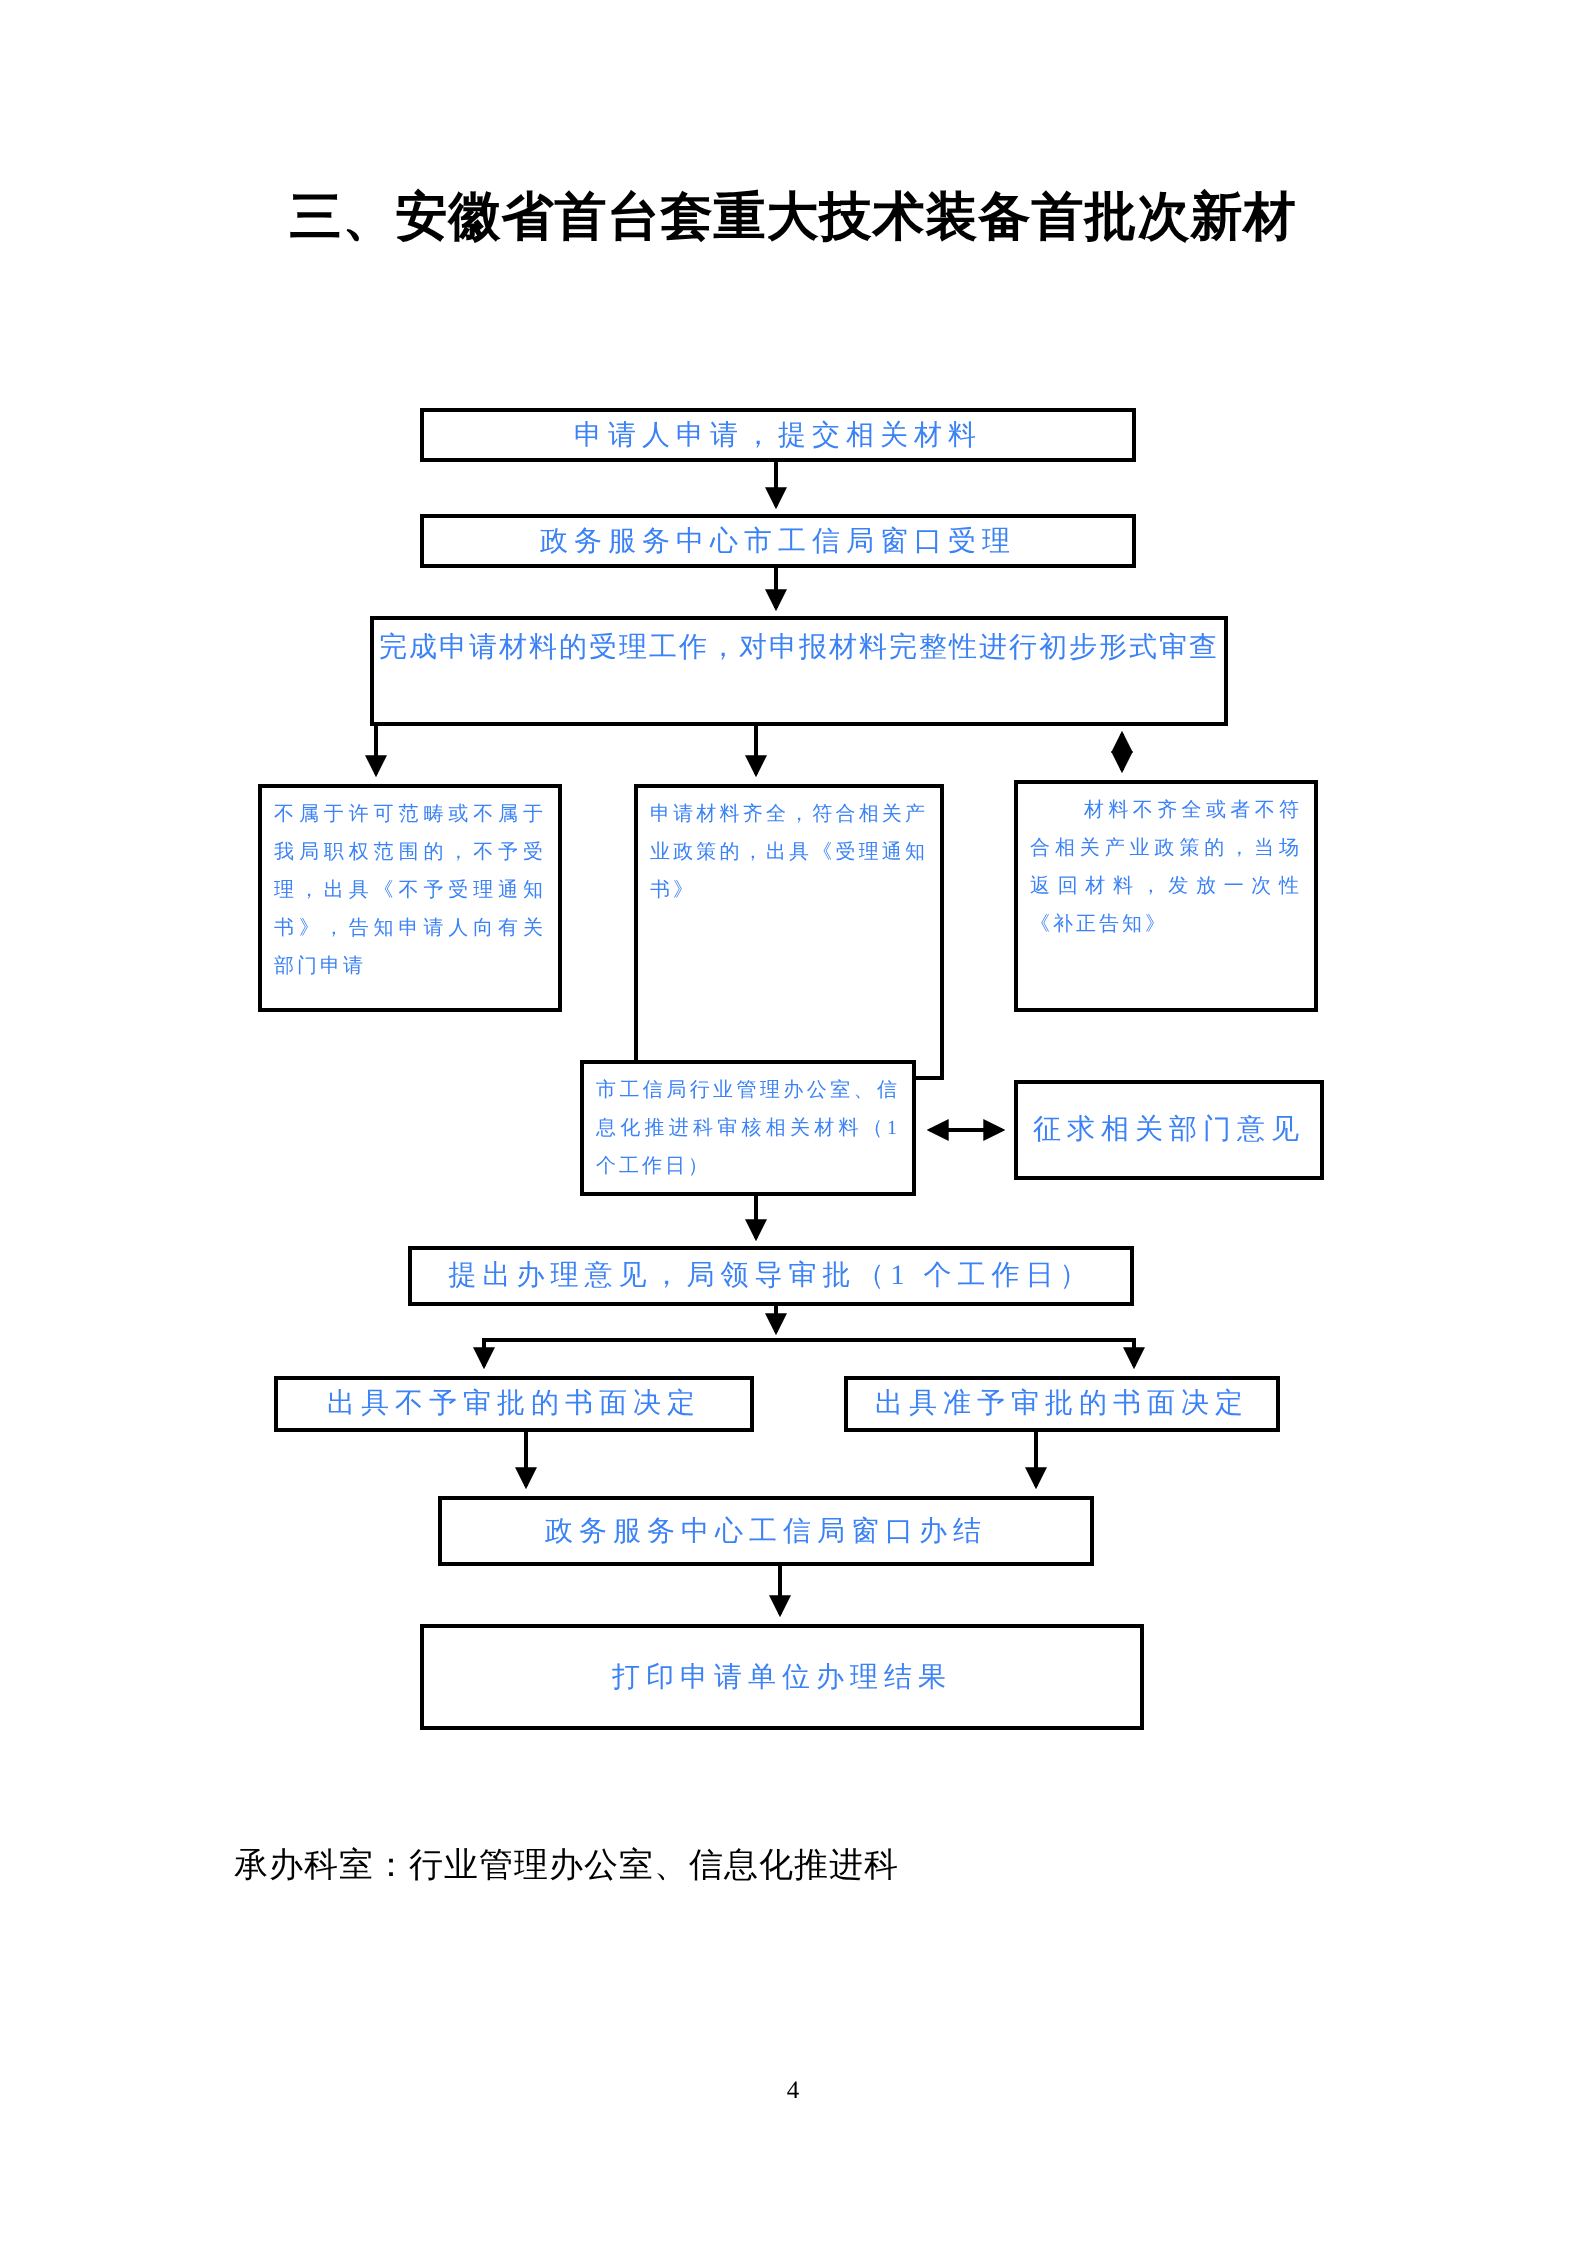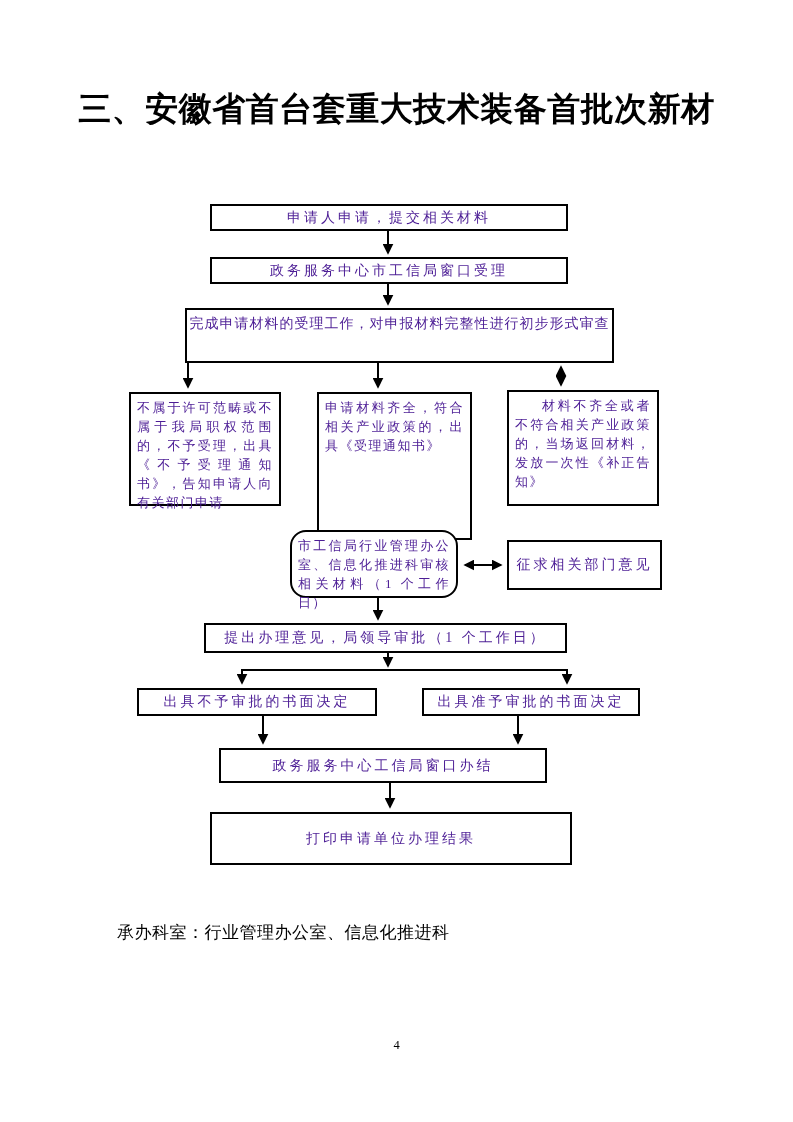--- a/index.html
+++ b/index.html
@@ -3,37 +3,37 @@
 <meta charset="utf-8">
 <style>
   html,body{margin:0;padding:0;background:#fff;}
   .page{
     position:relative;width:793px;height:1122px;background:#ffffff;
     font-family:"Liberation Sans",sans-serif;color:#000;overflow:hidden;
   }
   .title{
     position:absolute;top:86px;left:0;width:793px;text-align:center;
     font-family:"Liberation Sans",sans-serif;font-weight:bold;
-    font-size:33px;line-height:45px;letter-spacing:0.5px;
+    font-size:26px;line-height:45px;letter-spacing:0.5px;
   }
   
   .fb{
     position:absolute;box-sizing:border-box;border:2px solid #000;background:#fff;
     font-family:"Liberation Serif",serif;font-size:14px;letter-spacing:3px;
-    color:#4c1d95;
+    color:#3b82f6;
   }
   .fb.center{display:flex;align-items:center;justify-content:center;text-align:center;}
-  .fb.para{font-size:13px;letter-spacing:1.5px;line-height:19px;text-align:justify;padding:4px 6px;}
+  .fb.para{font-size:10px;letter-spacing:1.5px;line-height:19px;text-align:justify;padding:4px 6px;}
   .fb-a {left:210px;top:204px;width:358px;height:27px;}
   .fb-b {left:210px;top:257px;width:358px;height:27px;}
   .fb-c {left:185px;top:308px;width:429px;height:55px;text-align:center;letter-spacing:1px;padding-top:5px;}
   .fb-d1{left:129px;top:392px;width:152px;height:114px;}
   .fb-d2{left:317px;top:392px;width:155px;height:148px;padding:22px 8px 0 8px;}
   .fb-d3{left:507px;top:390px;width:152px;height:116px;text-indent:27px;}
-  .fb-e {left:290px;top:530px;width:168px;height:68px;line-height:20px;padding:5px 4px;border-radius:16px;}
+  .fb-e {left:290px;top:530px;width:168px;height:68px;line-height:20px;padding:5px 4px;}
   .fb-f {left:507px;top:540px;width:155px;height:50px;}
   .fb-g {left:204px;top:623px;width:363px;height:30px;}
   .fb-h1{left:137px;top:688px;width:240px;height:28px;}
   .fb-h2{left:422px;top:688px;width:218px;height:28px;}
   .fb-i {left:219px;top:748px;width:328px;height:35px;}
   .fb-j {left:210px;top:812px;width:362px;height:53px;}
   .connectors{position:absolute;top:0;left:0;width:793px;height:1122px;pointer-events:none;}
   .connectors line{stroke:#000;stroke-width:2;}
   .footer-line{
     position:absolute;left:117px;margin:0;

